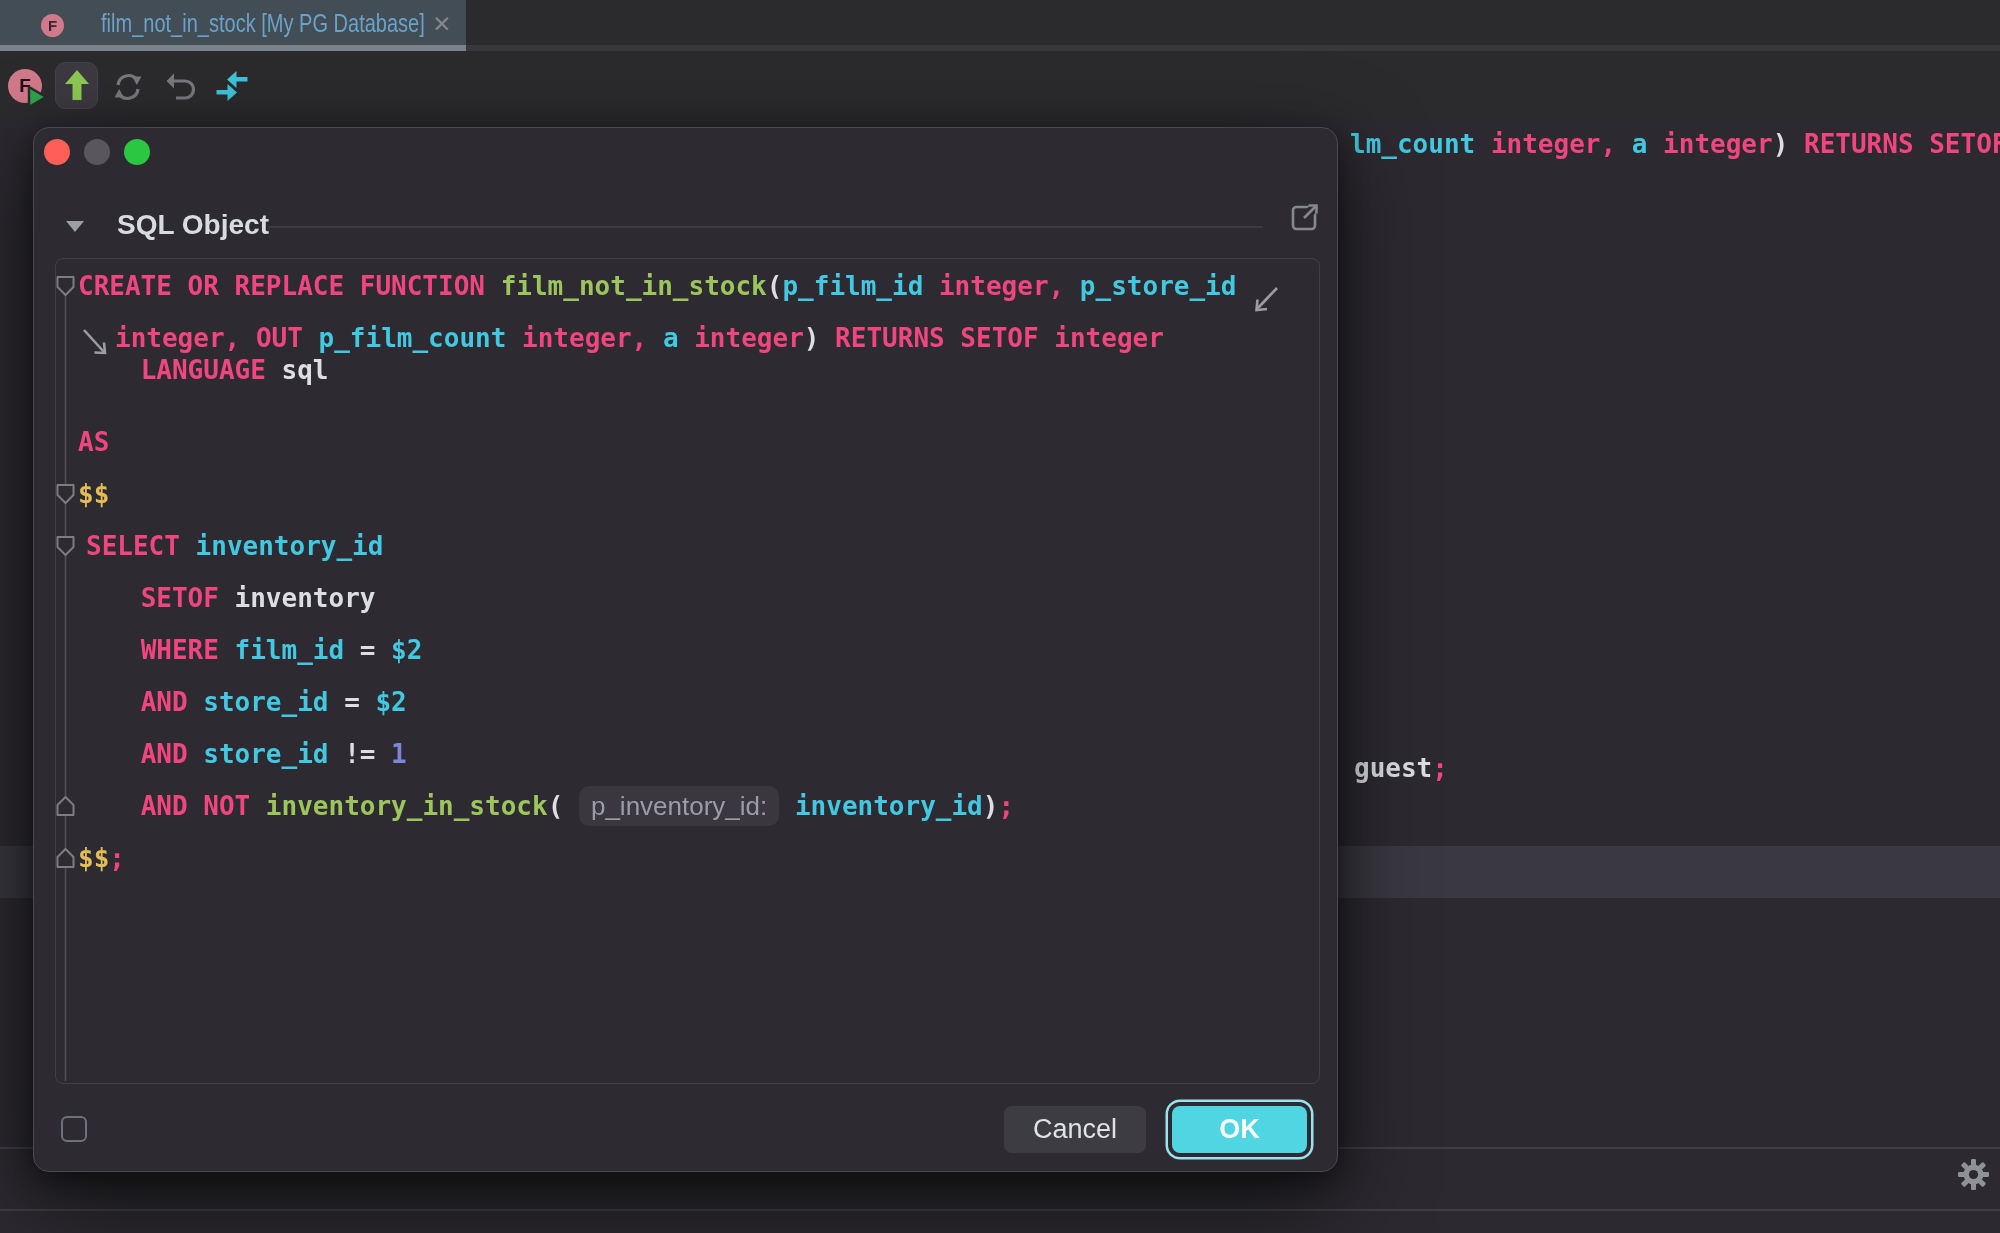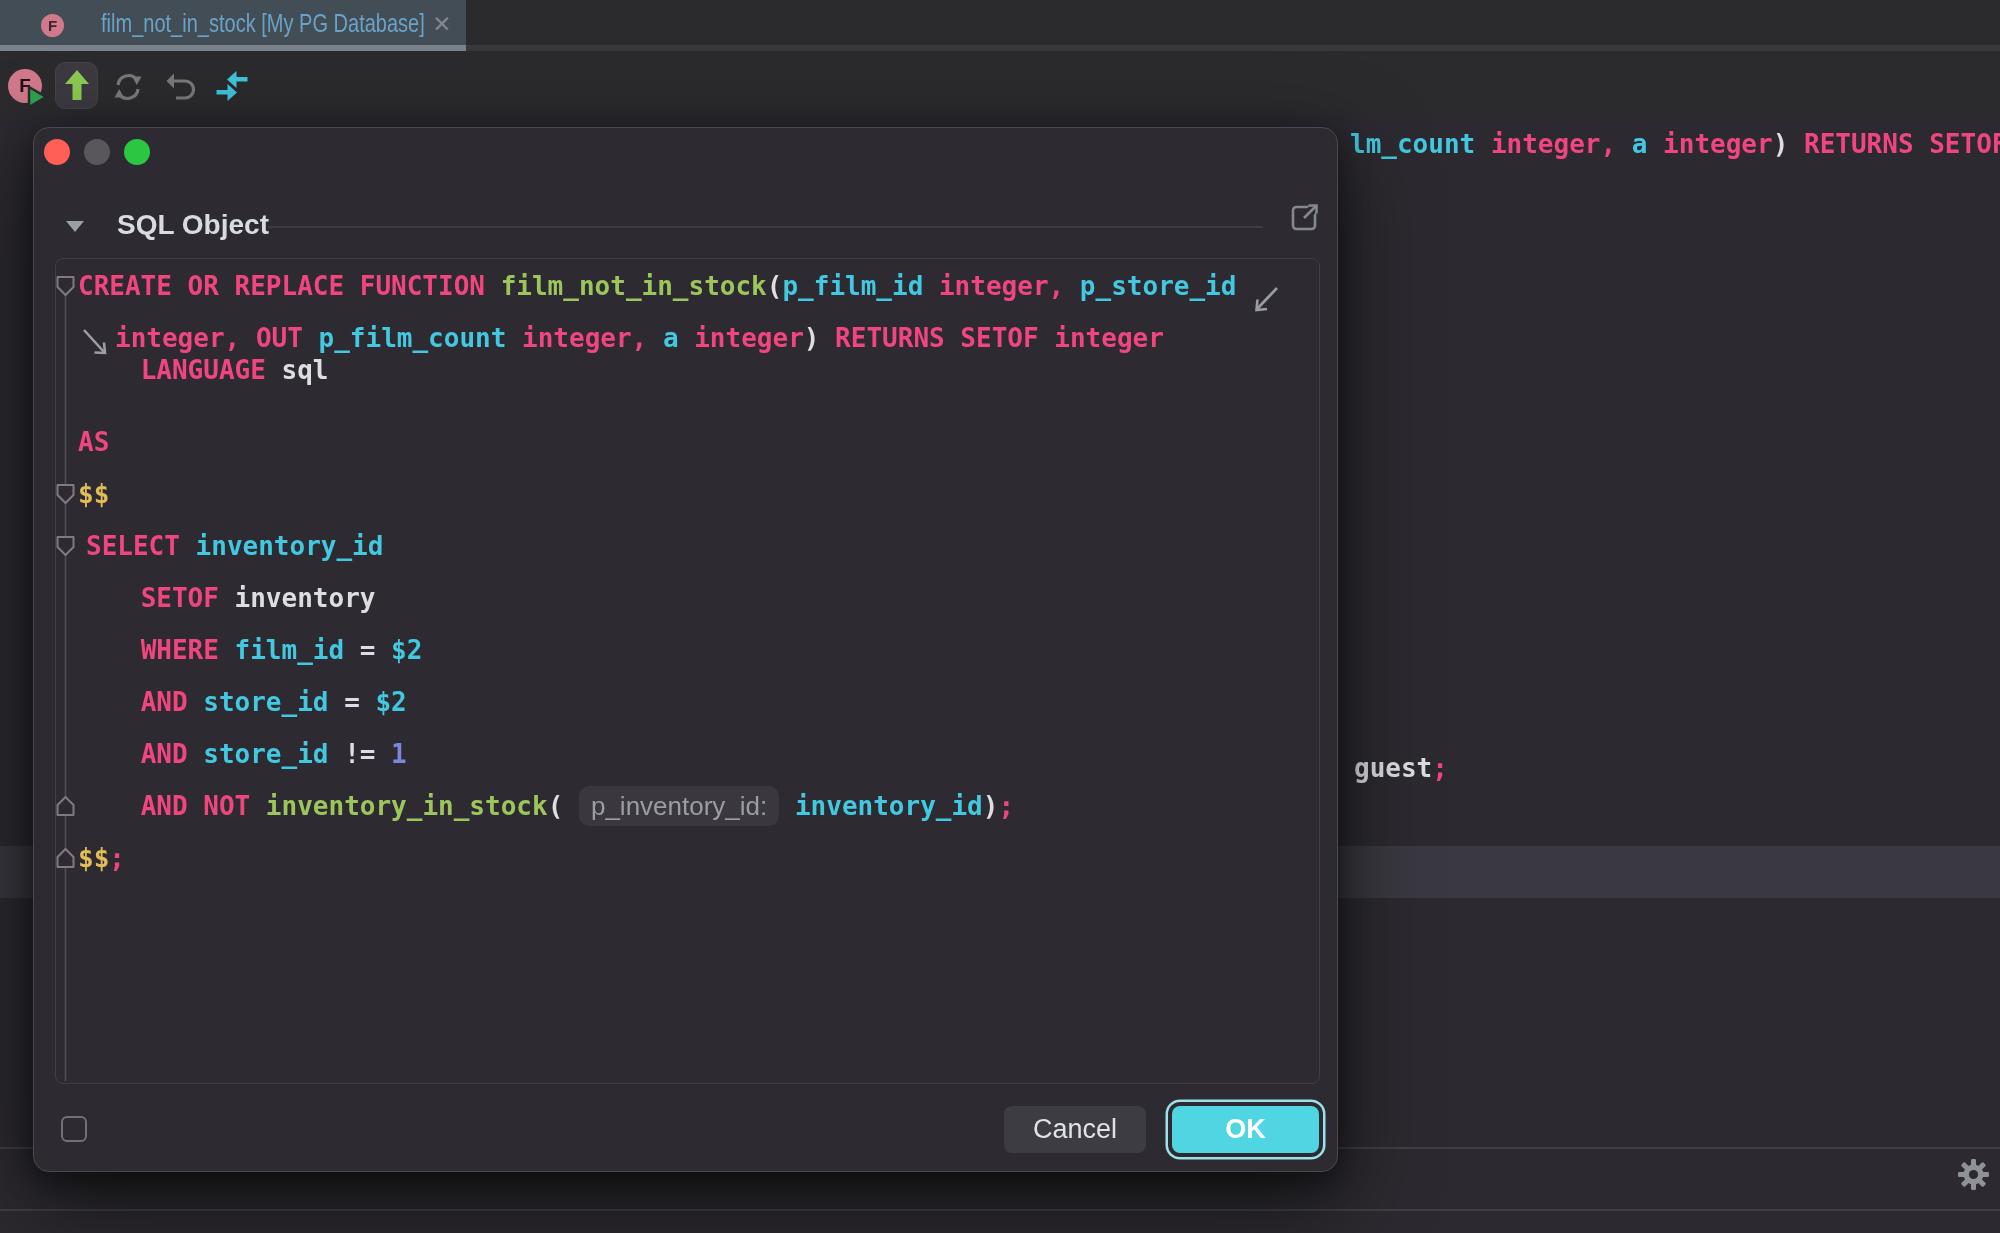--- a/index.html
+++ b/index.html
@@ -62,21 +62,21 @@
 
   .wrap-arrow{position:absolute;}
 
   .checkbox{position:absolute;left:61px;top:1116px;width:26px;height:26px;border-radius:6px;
     border:2px solid #6e7177;background:transparent;}
   .checkbox-label{position:absolute;left:100px;top:1113px;font-size:28px;color:#dde0e5;}
 
   .btn{position:absolute;top:1106px;height:47px;border-radius:8px;font-size:27px;
     display:flex;align-items:center;justify-content:center;}
   .btn-cancel{left:1004px;width:142px;background:#3e3c43;color:#dfe2e6;}
-  .btn-ok{left:1172px;width:147px;background:var(--accent);color:#ffffff;font-weight:600;
+  .btn-ok{left:1172px;width:135px;background:var(--accent);color:#ffffff;font-weight:600;
     box-shadow:0 0 0 4px var(--bg_dialog),0 0 0 6.5px #9be2ec;}
 </style>
 </head>
 <body>
 
 <div id="screen">
 
   <div class="caret-line"></div>
   <div>
       <div class="code-line" style="left: 1350px; top: 118px;"><span style="color: var(--id);">lm_count</span><span style="color: var(--pl);"> </span><span style="color: var(--kw);">integer,</span><span style="color: var(--pl);"> </span><span style="color: var(--id);">a</span><span style="color: var(--pl);"> </span><span style="color: var(--kw);">integer</span><span style="color: var(--pl);">)</span><span style="color: var(--pl);"> </span><span style="color: var(--kw);">RETURNS SETOF</span></div>

